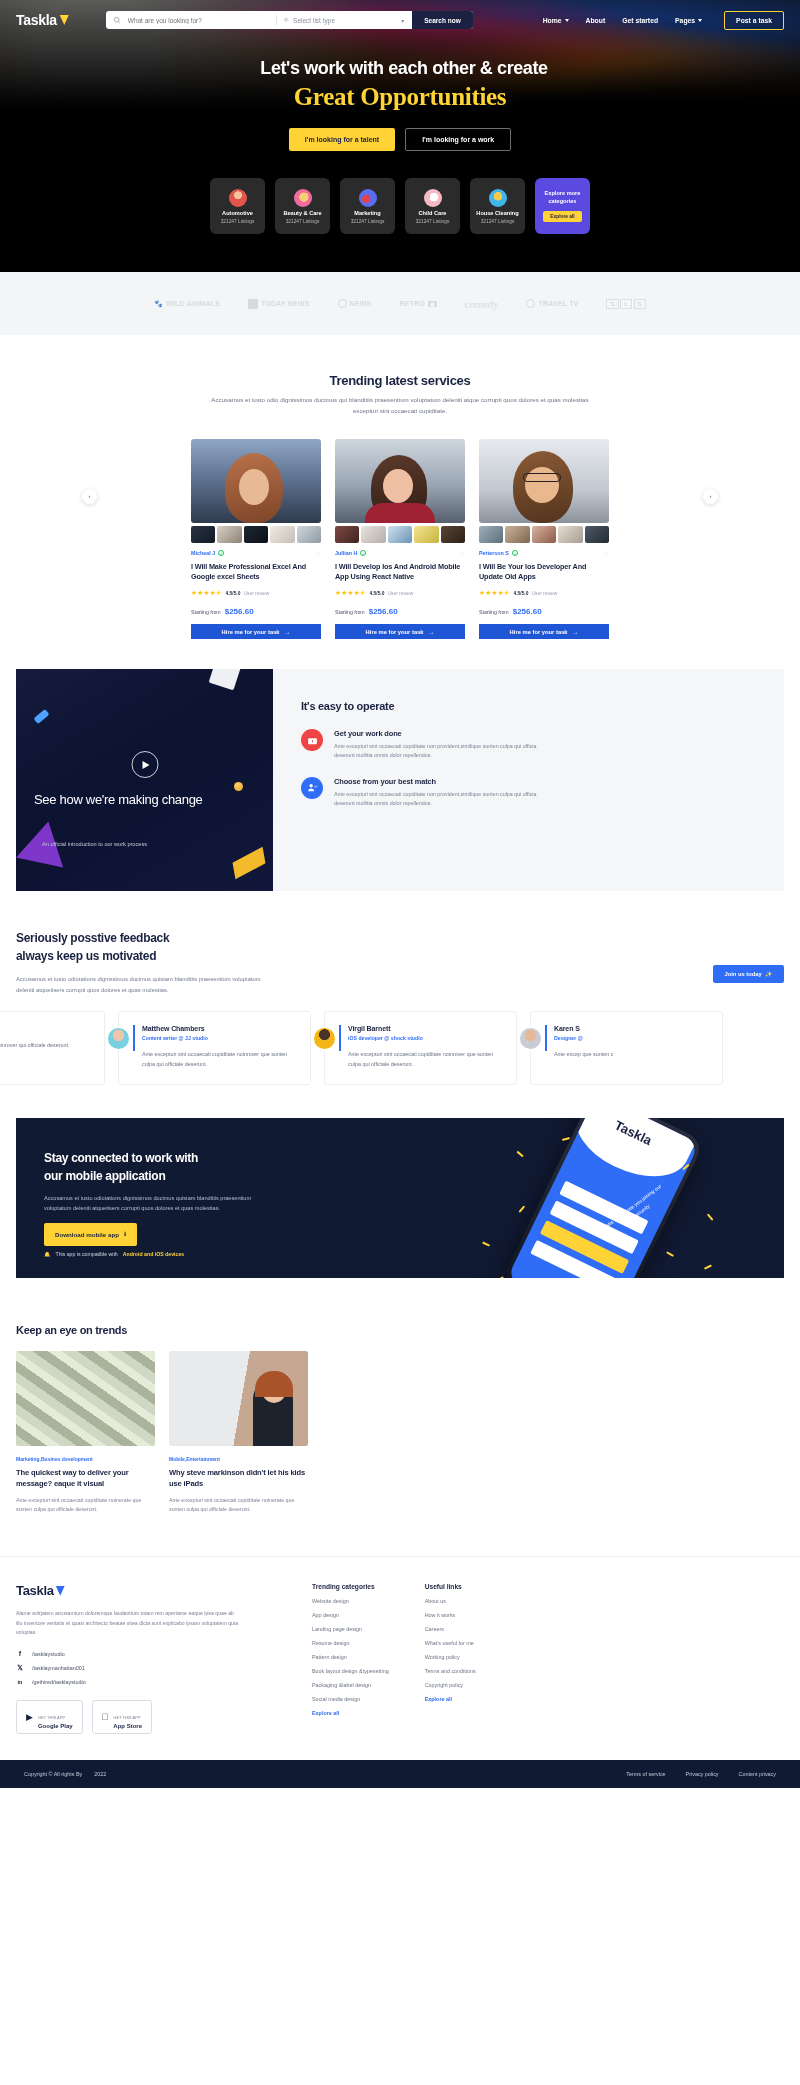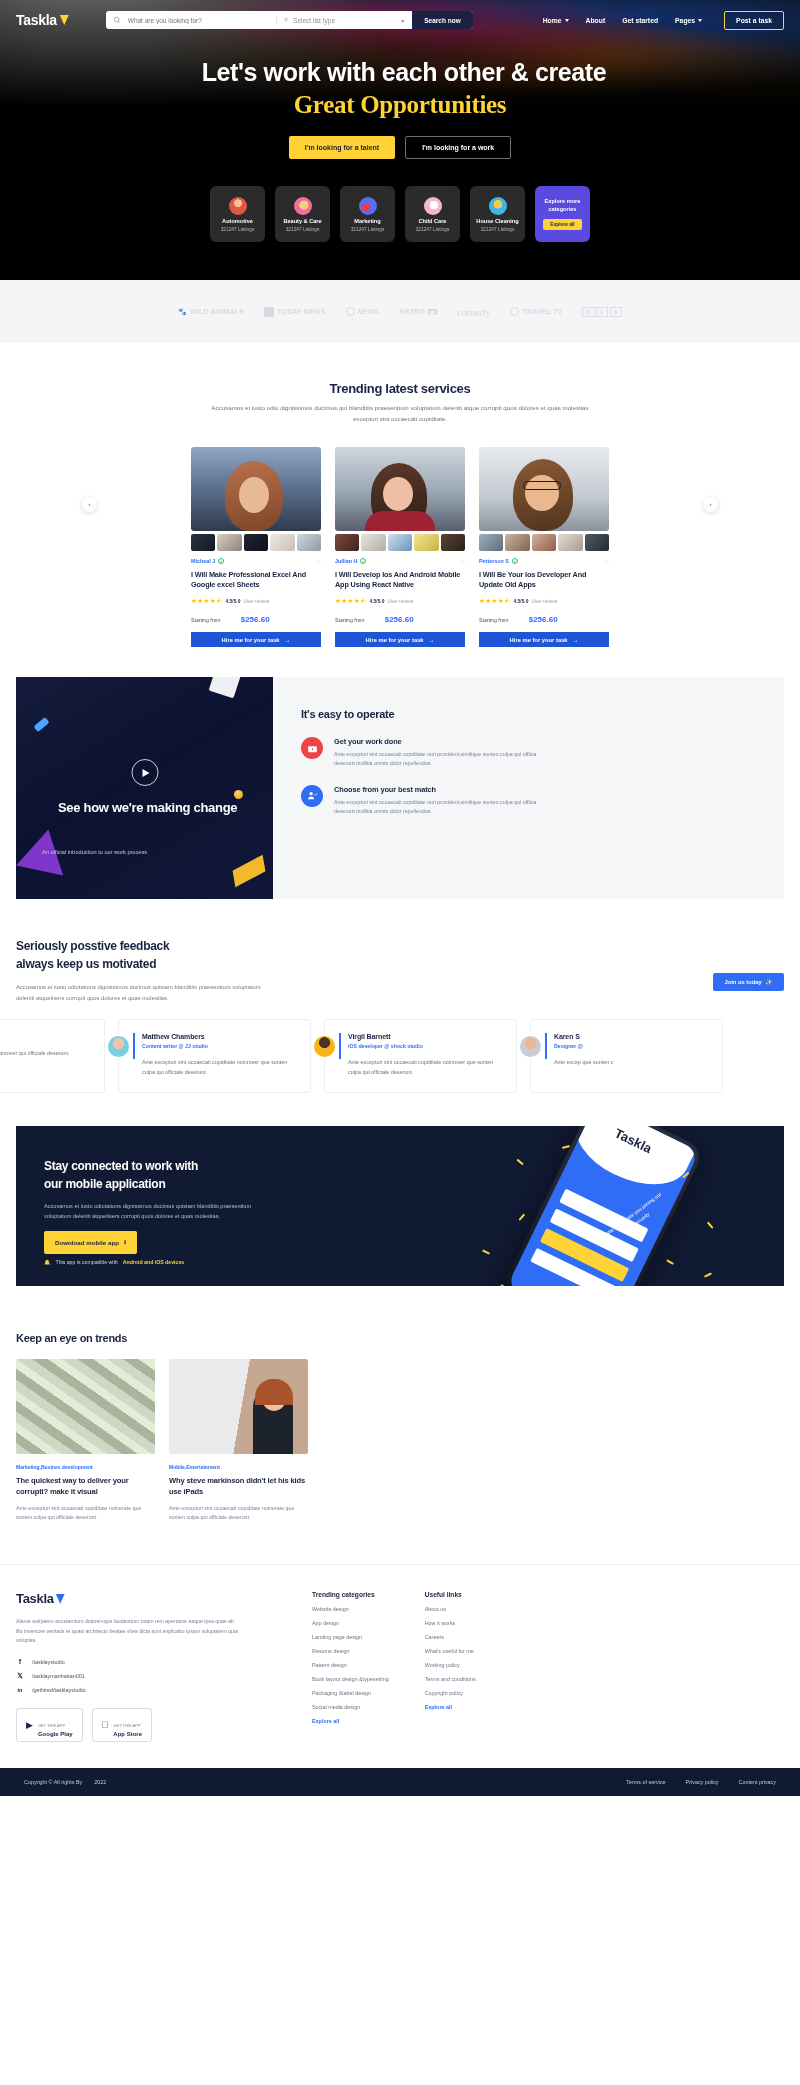--- a/index.html
+++ b/index.html
@@ -63,21 +63,21 @@
   .nav { margin-left:auto; display:flex; align-items:center; gap:17px; }
   .nav a { color:#fff; font-size:6.8px; font-weight:700; text-decoration:none; display:flex; align-items:center; gap:3px; }
   .nav .cta {
     border:1px solid #ffd336; color:#fff; padding:5px 11px; border-radius:2px;
     margin-left:5px;
   }
   .chev-d { width:0;height:0;border-left:2.5px solid transparent;border-right:2.5px solid transparent;border-top:3px solid #fff; }
 
   
   .hero-copy { position:relative; z-index:3; text-align:center; padding-top:18px; }
-  .hero-h1 { color:#fff; font-size:25px; font-weight:700; letter-spacing:-.4px;padding-left:8px; }
+  .hero-h1 { color:#fff; font-size:18px; font-weight:700; letter-spacing:-.4px;padding-left:8px; }
   .hero-h2 {
     font-family:"Liberation Serif", serif; color:#ffd336;
     font-size:25px; font-weight:700; margin-top:4px; letter-spacing:-.3px;
   }
   .hero-btns { display:flex; justify-content:center; gap:10px; margin-top:17px; }
   .btn-yellow {
     background:#ffd336; color:#1b2142; font-size:7px; font-weight:700;
     padding:7px 16px; border:0; border-radius:2px; font-family:inherit; cursor:pointer;
   }
   .btn-outline {
@@ -98,21 +98,21 @@
     width:55px; height:56px; background:#5b4ae0; border-radius:6px;
     display:flex; flex-direction:column; align-items:center; justify-content:center; gap:5px;
     padding:0 4px; text-align:center;
   }
   .cat-more .t { color:#fff; font-size:5.6px; font-weight:700; line-height:1.35; }
   .cat-more .b { background:#ffd336; color:#2b2142; font-size:4.8px; font-weight:700; padding:3px 7px; border-radius:2px; }
 
   
   .brands {
     background:#f4f5f7; height:63px; display:flex; align-items:center;
-    justify-content:center; gap:20px;
+    justify-content:center; gap:28px;
   }
   .brand { color:#d7d9de; font-weight:700; font-size:7px; display:flex; align-items:center; gap:3px; letter-spacing:.2px; }
   .brand .sq { width:10px;height:10px;background:#d7d9de;border-radius:1px; }
   .brand.comedy { font-family:"Liberation Serif",serif; font-size:11px; font-weight:400; letter-spacing:-.2px; }
   .brand .cir { width:9px;height:9px;border:1.4px solid #d7d9de;border-radius:50%; }
   .brand .tag { background:#d7d9de;color:#f4f5f7;padding:0 2px;border-radius:1px;font-size:5px; }
   .sls { display:flex; gap:1.5px; }
   .sls i { border:1px solid #dcdee3; font-style:normal; font-size:6px; padding:1px 3px; }
   .sec-title { font-size:13px; font-weight:700; letter-spacing:-.3px; text-align:center; }
   .sec-sub { font-size:6.2px; color:#6c7486; text-align:center; line-height:1.75; margin-top:7px; max-width:380px; margin-left:auto; margin-right:auto; }
@@ -126,21 +126,21 @@
   .svc-thumbs div { flex:1; height:17px; border-radius:2px; }
   .svc-user { display:flex; align-items:center; gap:3px; margin-top:7px; }
   .svc-user .nm { color:#2f6df6; font-size:5.4px; font-weight:700; }
   .vchk { width:6px;height:6px;border-radius:50%;border:1px solid #22c55e;display:flex;align-items:center;justify-content:center;color:#22c55e;font-size:4px; }
   .heart { margin-left:auto; color:#b9bec9; font-size:6px; }
   .svc-title { font-size:7.3px; font-weight:700; line-height:1.42; margin-top:5px; letter-spacing:-.15px; }
   .svc-rate { display:flex; align-items:center; gap:3px; margin-top:6px; }
   .stars { color:#ffc107; font-size:6.5px; letter-spacing:.4px; }
   .rate-txt { font-size:4.9px; color:#1b2342; font-weight:700; }
   .rate-sub { font-size:4.9px; color:#9aa0ad; }
-  .svc-price { display:flex; align-items:baseline; gap:20px; margin-top:8px; }
+  .svc-price { display:flex; align-items:baseline; gap:4px; margin-top:8px; }
   .svc-price .lbl { font-size:5.2px; color:#4b5268; }
   .svc-price .val { font-size:8px; color:#2f6df6; font-weight:700; }
   .svc-btn {
     margin-top:8px; width:100%; background:#1e56d6; color:#fff; border:0;
     height:15px; font-size:5.8px; font-weight:700; font-family:inherit; cursor:pointer;
     display:flex; align-items:center; justify-content:center; gap:5px;
   }
   .arrow-nav {
     position:absolute; top:50px; width:15px; height:15px; border-radius:50%;
     background:#fff; box-shadow:0 1px 5px rgba(0,0,0,.16);
@@ -154,21 +154,21 @@
     width:257px; height:222px; position:relative; overflow:hidden;
     background:linear-gradient(150deg,#141b3c 0%,#0c1330 45%,#10173a 100%);
   }
   .op-video .sh { position:absolute; }
   .play {
     position:absolute; left:50%; top:82px; transform:translateX(-50%);
     width:27px; height:27px; border-radius:50%; border:1.3px solid rgba(255,255,255,.8);
     display:flex; align-items:center; justify-content:center;
   }
   .play .tri { width:0;height:0;border-left:7px solid #fff;border-top:4.5px solid transparent;border-bottom:4.5px solid transparent;margin-left:2px; }
-  .op-vtitle { position:absolute; left:42px; top:122px; color:#fff; font-size:13px; font-weight:700; line-height:1.45; letter-spacing:-.3px; }
+  .op-vtitle { position:absolute; left:18px; top:122px; color:#fff; font-size:13px; font-weight:400; line-height:1.45; letter-spacing:-.3px; }
   .op-vsub { position:absolute; left:26px; top:172px; color:#c5c9d6; font-size:5.6px; }
   .op-right { flex:1; background:#f5f6f8; padding:31px 26px 0 28px; }
   .op-h { font-size:11px; font-weight:700; letter-spacing:-.3px; }
   .op-item { display:flex; gap:11px; margin-top:17px; }
   .op-ic { width:22px; height:22px; border-radius:50%; flex:0 0 22px; display:flex; align-items:center; justify-content:center; }
   .op-ic svg { width:11px; height:11px; fill:#fff; }
   .op-it { font-size:7.4px; font-weight:700; letter-spacing:-.1px; }
   .op-ip { font-size:5.3px; color:#7c8397; line-height:1.65; margin-top:4px; max-width:212px; }
 
   
@@ -626,21 +626,21 @@
     <div class="spark" style="left:688px;top:148px;transform:rotate(-25deg);"></div>
     <div class="spark" style="left:546px;top:20px;transform:rotate(-15deg);"></div>
   </div>
 
   <div class="blog">
     <div class="blog-h">Keep an eye on trends</div>
     <div class="blog-row">
       <div class="bc">
         <div class="bc-img" style="background:repeating-linear-gradient(35deg,#cfd8c4 0 9px,#aab49c 9px 18px,#e6ead9 18px 26px);"></div>
         <div class="bc-tag">Marketing,Busines development</div>
-        <div class="bc-t">The quickest way to deliver your corrupti? make it visual</div>
+        <div class="bc-t">The quickest way to deliver your message? eaque it visual</div>
         <div class="bc-p">Ante excepturi sint occaecati cupiditate noinerate que sunten culpa qui officiale deserunt.</div>
       </div>
       <div class="bc">
         <div class="bc-img" style="background:linear-gradient(100deg,#e9eaec 0 52%,#c6a892 52% 100%);position:relative;">
           <div style="position:absolute;left:84px;top:28px;width:40px;height:67px;border-radius:20px 20px 0 0;background:#1d232c;"></div>
           <div style="position:absolute;left:92px;top:22px;width:26px;height:30px;border-radius:50%;background:#eec1a0;"></div>
           <div style="position:absolute;left:86px;top:20px;width:38px;height:26px;border-radius:18px 18px 0 0;background:#a8532a;"></div>
         </div>
         <div class="bc-tag">Mobile,Entertainment</div>
         <div class="bc-t">Why steve markinson didn't let his kids use iPads</div>

